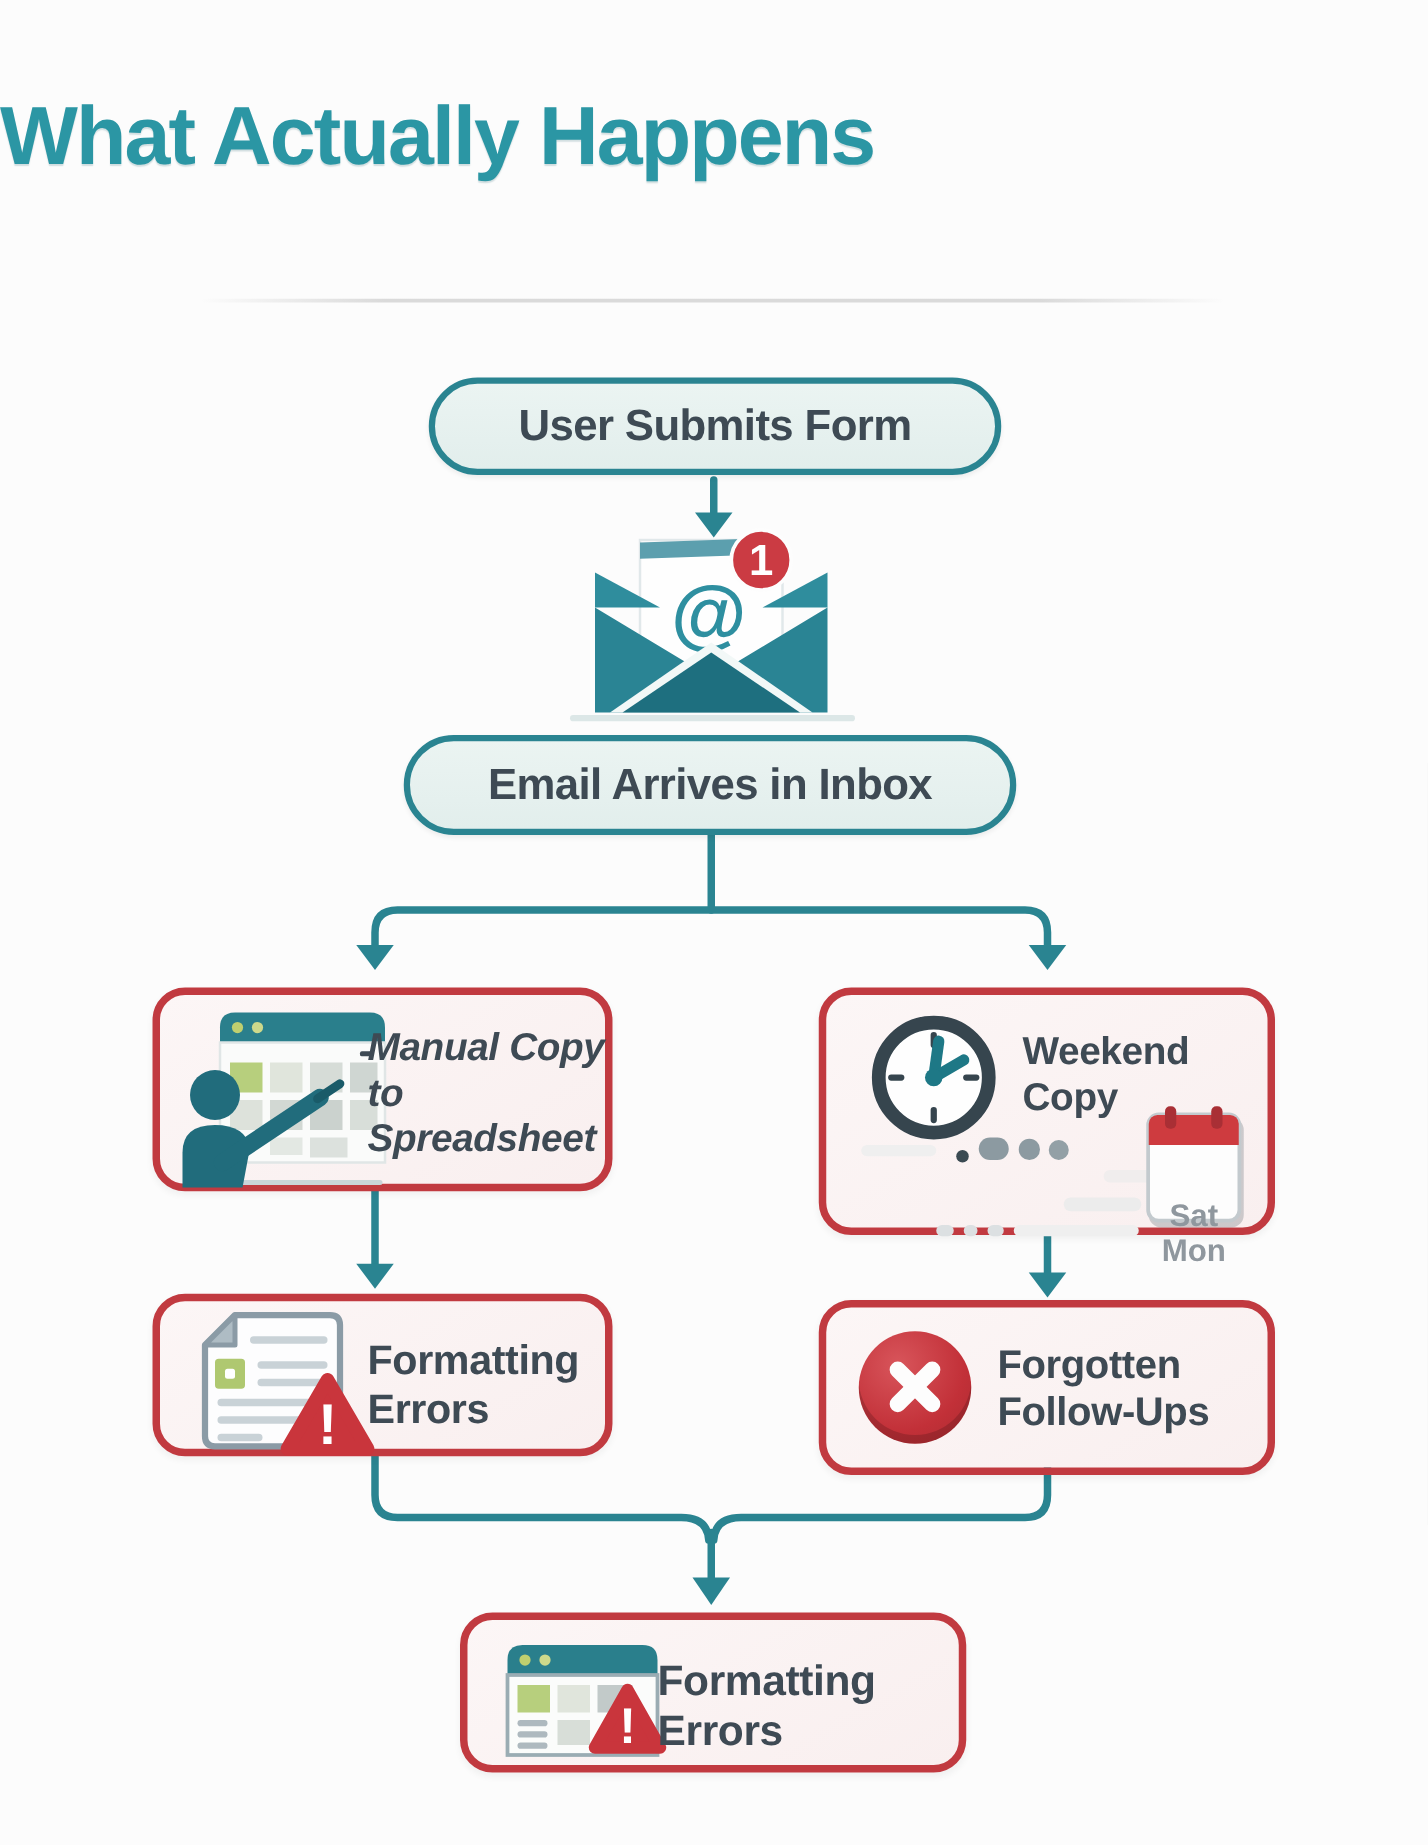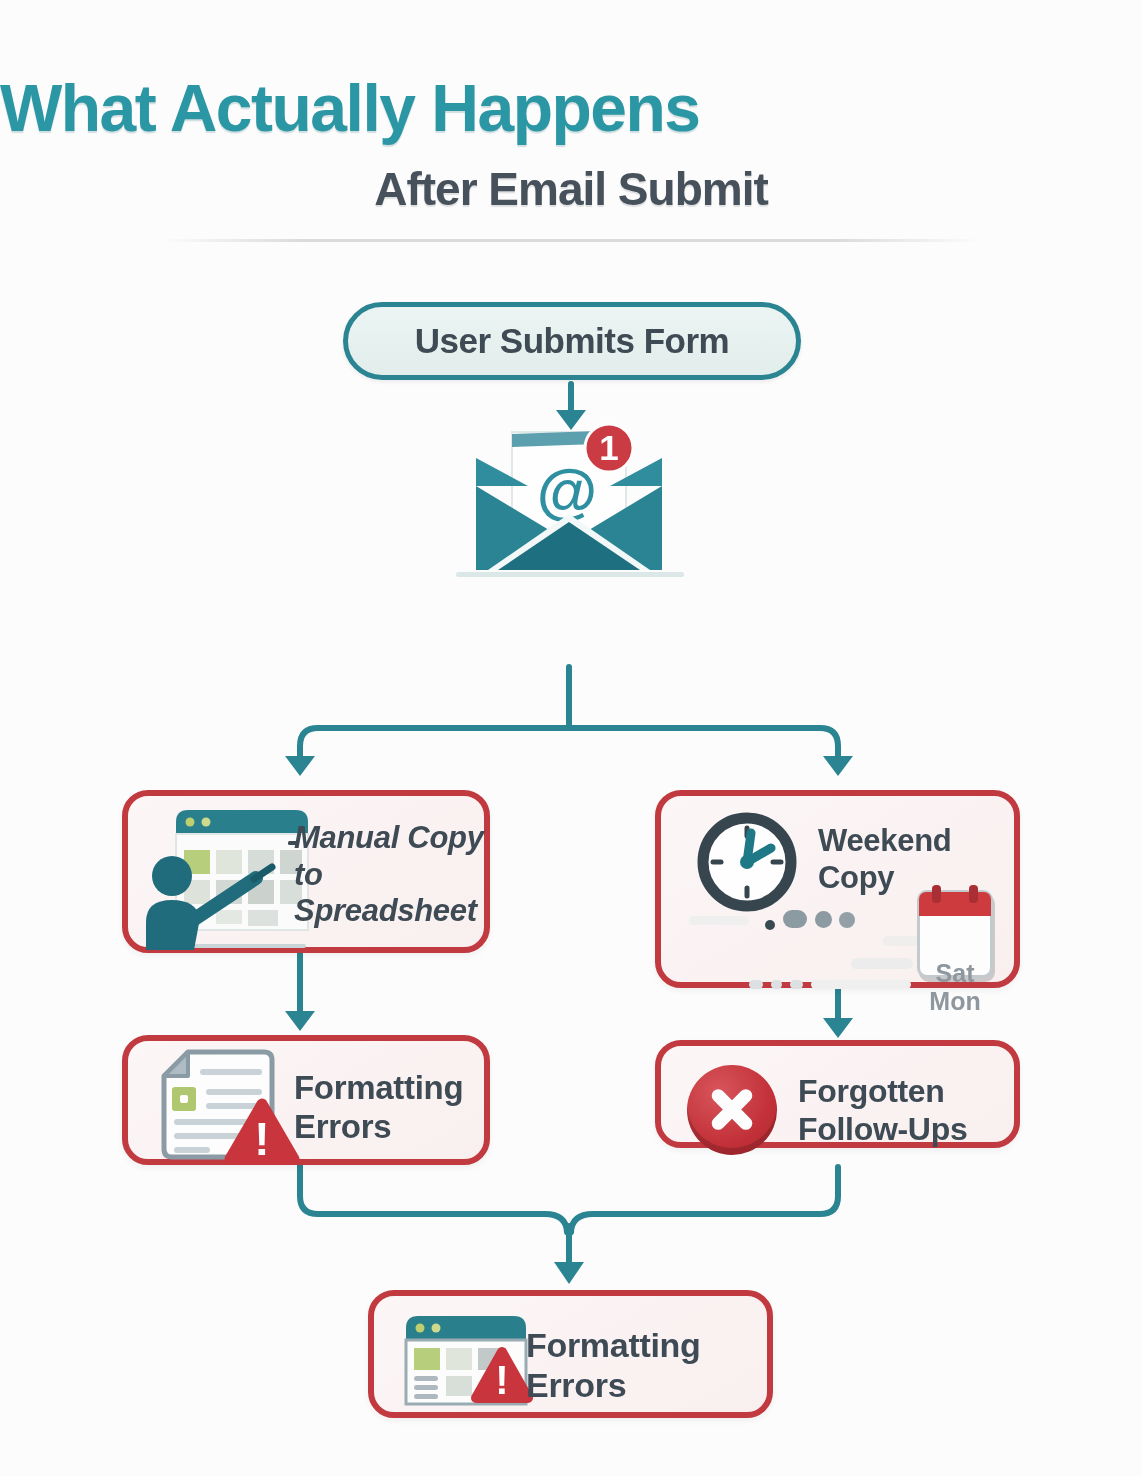--- a/index.html
+++ b/index.html
@@ -41,21 +41,21 @@
   
   .rbox {
     position:absolute; z-index:2; box-sizing:border-box;
     border:6px solid #C13A40; border-radius:26px;
     background:linear-gradient(150deg,#FCF6F6,#F9EFEF);
     box-shadow:0 3px 6px rgba(0,0,0,.05);
   }
   #box-manual  { left:122px; top:790px;  width:368px; height:163px;font-style:italic; }
   #box-weekend { left:655px; top:790px;  width:365px; height:198px; }
   #box-fmt     { left:122px; top:1035px; width:368px; height:130px; }
-  #box-follow  { left:655px; top:1040px; width:365px; height:108px; }
+  #box-follow  { left:655px; top:1040px; width:365px; height:140px; }
   #box-final   { left:368px; top:1290px; width:405px; height:128px; }
   .box-label {
     position:absolute; font-weight:bold; color:#3E4A54;
     font-size:31px; line-height:1.18; letter-spacing:-0.3px;
   }
   #box-manual  .box-label { left:166px; top:24px; width:210px; }
   #box-weekend .box-label { left:157px; top:27px; width:175px; }
   #box-fmt     .box-label { left:166px; top:28px; width:190px; font-size:33px; }
   #box-follow  .box-label { left:137px; top:27px; width:215px; font-size:32px; }
   #box-final   .box-label { left:152px; top:29px; width:210px; font-size:34px; }
@@ -93,21 +93,20 @@
     background:#FDFDFD; border-radius:7px;
   }
   .xbar.b1 { transform:rotate(45deg); } .xbar.b2 { transform:rotate(-45deg); }
 </style>
 </head>
 <body>
 
 <div class="page">
 
   <h1 class="title">What Actually Happens</h1>
-  <h2 class="subtitle">After Email Submit</h2>
   <div class="divider"></div>
 
   <svg class="connectors" width="1142" height="1476" viewBox="0 0 1142 1476">
     <path d="M571,384 L571,412"></path>
     <polygon points="556,410 586,410 571,430"></polygon>
 
     <path d="M569,667 L569,728"></path>
     <path d="M300,758 V746 Q300,728 318,728 H820 Q838,728 838,746 V758"></path>
     <polygon points="285,756 315,756 300,776"></polygon>
     <polygon points="823,756 853,756 838,776"></polygon>
@@ -141,20 +140,23 @@
       <polygon points="28,66 121,122 214,66 214,150 28,150" fill="#2A8494"></polygon>
       <polygon points="40,150 121,94 202,150" fill="#F2F8F7"></polygon>
       <polygon points="50,150 121,102 192,150" fill="#1E6F7F"></polygon>
     </g>
     <g>
       <circle cx="161" cy="28" r="24" fill="#CB3B43" stroke="#FDFDFD" stroke-width="3"></circle>
       <text x="161" y="40" text-anchor="middle" font-family="Liberation Sans, sans-serif" font-size="35" font-weight="bold" fill="#FFFFFF">1</text>
     </g>
   </svg>
 
+  <div class="pill" id="pill-inbox">
+    <span>Email Arrives in Inbox</span>
+  </div>
 
   <div class="rbox" id="box-manual">
     <svg class="icon-wrap" style="left:10px; top:8px;" width="175" height="150" viewBox="0 0 175 150">
       <rect x="10" y="140" width="158" height="4" rx="2" fill="#C9D5D9"></rect>
       <path d="M38,18 Q38,6 50,6 H158 Q170,6 170,18 V30 H38 Z" fill="#2A7F8C"></path>
       <circle cx="52" cy="18" r="4.5" fill="#BFCF6F"></circle>
       <circle cx="68" cy="18" r="4.5" fill="#CDD98B"></circle>
       <rect x="38" y="30" width="132" height="96" fill="#FAFBFA" stroke="#E0E6E6" stroke-width="2"></rect>
       <rect x="150" y="37" width="11" height="4" rx="1.5" fill="#3E4A54"></rect>
       <rect x="46" y="46" width="26" height="24" fill="#B7CF7D"></rect>

